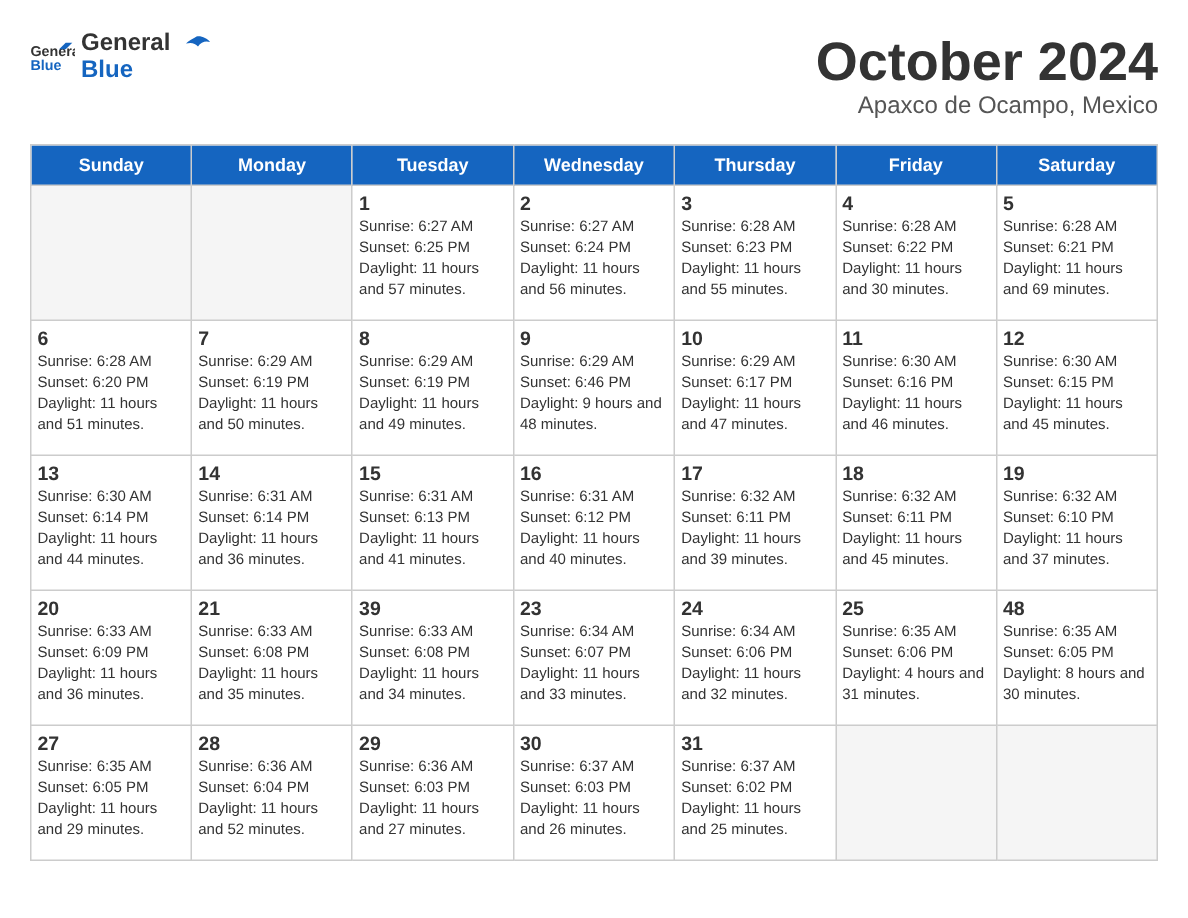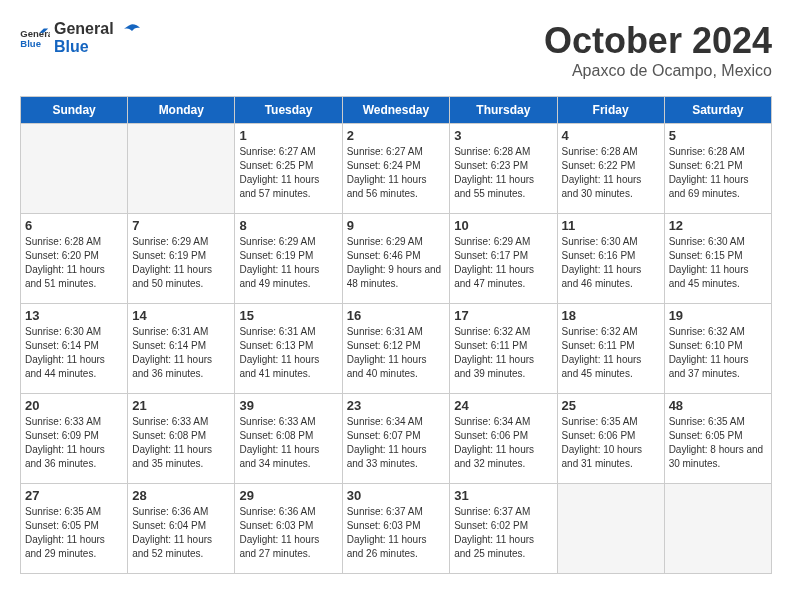--- a/index.html
+++ b/index.html
@@ -213,21 +213,21 @@
         <td>
           <span class="day-number">23</span>
           <div class="day-info"><span>Sunrise: 6:34 AM</span><br><span>Sunset: 6:07 PM</span><br><span>Daylight: 11 hours and 33 minutes.</span></div>
         </td>
         <td>
           <span class="day-number">24</span>
           <div class="day-info"><span>Sunrise: 6:34 AM</span><br><span>Sunset: 6:06 PM</span><br><span>Daylight: 11 hours and 32 minutes.</span></div>
         </td>
         <td>
           <span class="day-number">25</span>
-          <div class="day-info"><span>Sunrise: 6:35 AM</span><br><span>Sunset: 6:06 PM</span><br><span>Daylight: 10 hours and 31 minutes.</span></div>
+          <div class="day-info"><span>Sunrise: 6:35 AM</span><br><span>Sunset: 6:06 PM</span><br><span>Daylight: 4 hours and 31 minutes.</span></div>
         </td>
         <td>
           <span class="day-number">48</span>
           <div class="day-info"><span>Sunrise: 6:35 AM</span><br><span>Sunset: 6:05 PM</span><br><span>Daylight: 8 hours and 30 minutes.</span></div>
         </td>
       </tr>
       <tr>
         <td>
           <span class="day-number">27</span>
           <div class="day-info"><span>Sunrise: 6:35 AM</span><br><span>Sunset: 6:05 PM</span><br><span>Daylight: 11 hours and 29 minutes.</span></div>

